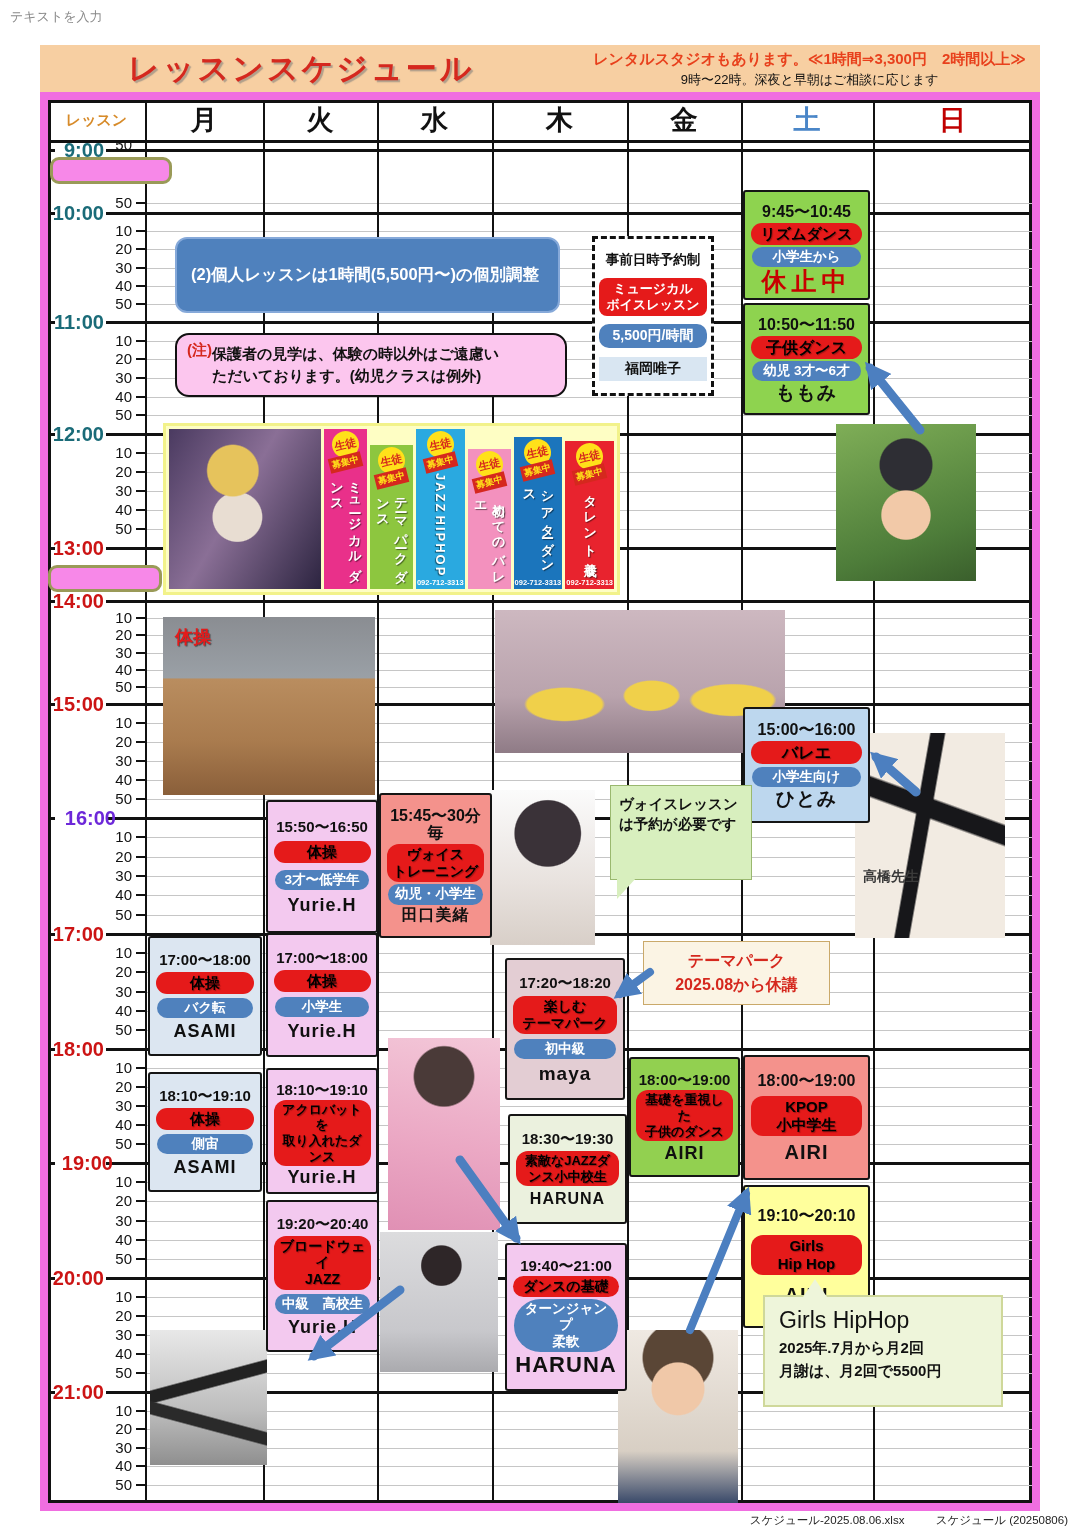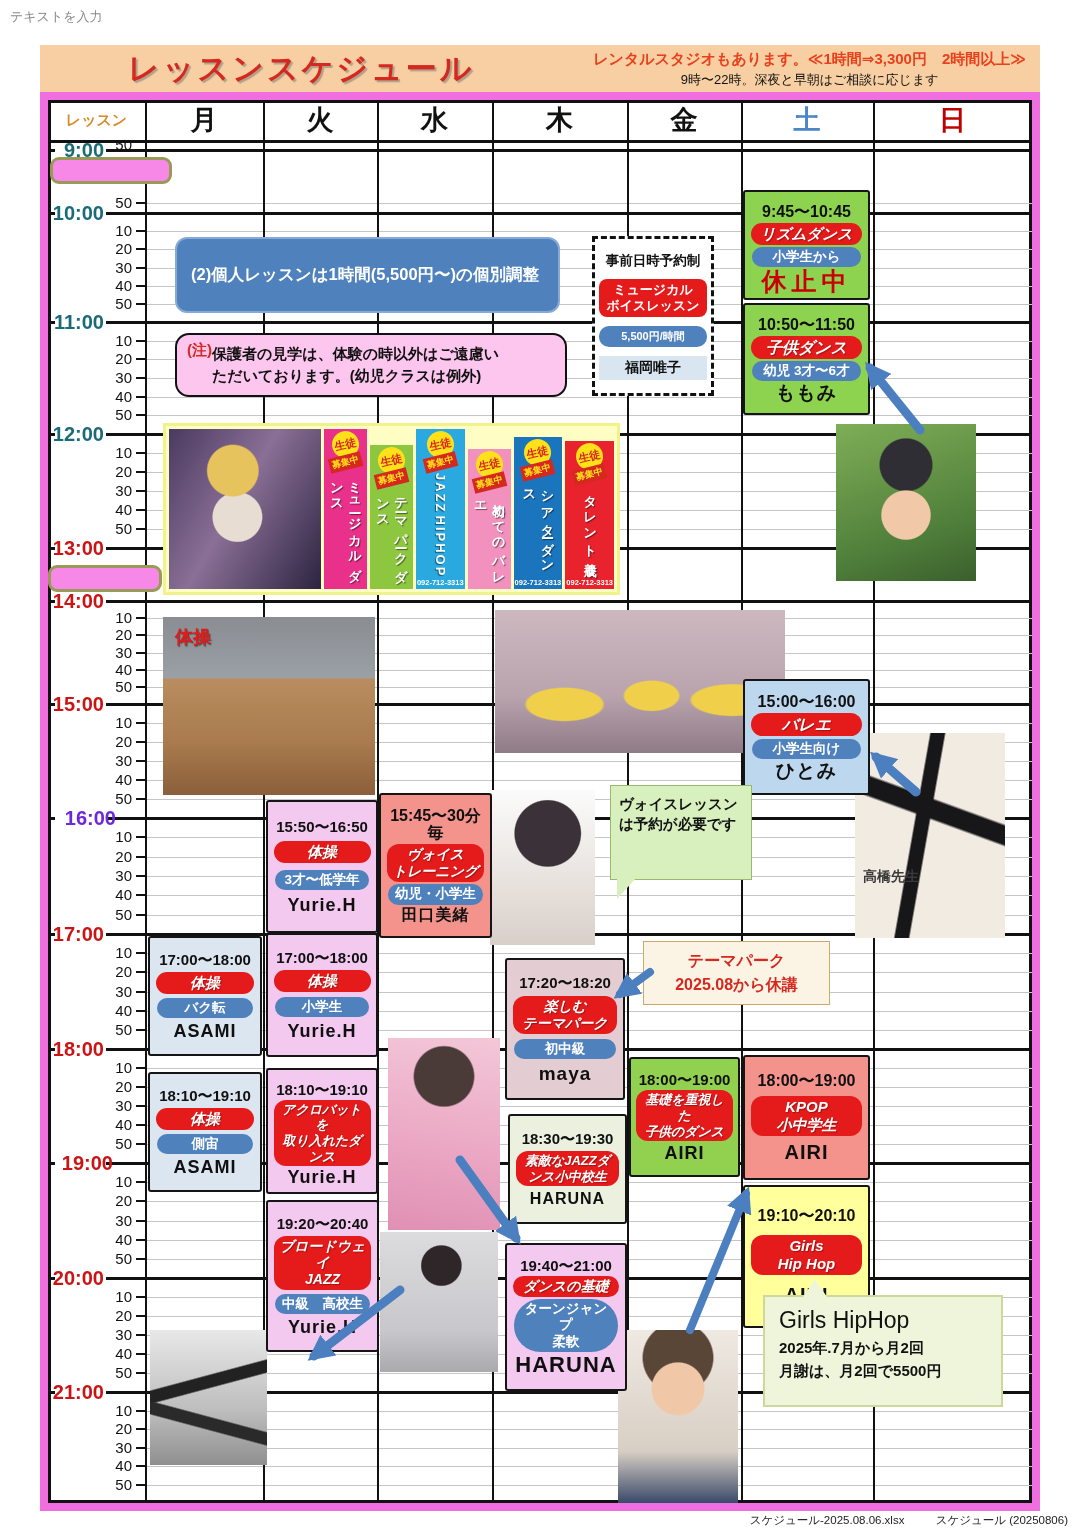--- a/index.html
+++ b/index.html
@@ -17,33 +17,33 @@
   .grid{position:relative;width:984px;height:1403px;box-shadow:inset 0 0 0 3px #111;}
   .vline,.hline,.mline,.tick{position:absolute;background:#111;}
   .mline{background:#c6c6c6;}
   .hour-label{position:absolute;width:56px;text-align:right;font-size:20px;font-weight:bold;line-height:26px;height:26px;z-index:2;background:transparent;}
   .min-label{position:absolute;left:38px;width:46px;text-align:right;font-size:15px;color:#111;line-height:18px;z-index:2;}
   .day-cell{position:absolute;top:0;height:40px;display:flex;align-items:center;justify-content:center;font-size:27px;font-weight:bold;z-index:2;}
   .corner{position:absolute;left:0;top:0;width:97px;height:40px;display:flex;align-items:center;justify-content:center;font-size:15px;font-weight:bold;color:#d78b2a;z-index:2;}
   
   .blk{position:absolute;z-index:3;border:2.5px solid #151515;border-radius:3px;display:flex;flex-direction:column;justify-content:space-evenly;align-items:center;padding:12px 4px;box-sizing:border-box;gap:2px;}
   .blk .t{font-weight:bold;color:#101010;text-align:center;line-height:1.05;}
-  .blk .pr{background:#e51a1a;color:#ffffff;font-weight:bold;text-align:center;border-radius:12px;padding:2px 3px;width:97%;box-sizing:border-box;white-space:pre-line;line-height:1.2;text-shadow:1px 1px 1px rgba(0,0,0,.3);font-style:italic;}
+  .blk .pr{background:#e51a1a;color:#000000;font-weight:bold;text-align:center;border-radius:12px;padding:2px 3px;width:97%;box-sizing:border-box;white-space:pre-line;line-height:1.2;text-shadow:1px 1px 1px rgba(0,0,0,.3);}
   .blk .pb{background:#4f81bd;color:#fff;font-weight:bold;text-align:center;border-radius:999px;padding:2px 5px;width:94%;box-sizing:border-box;white-space:pre-line;line-height:1.2;}
   .blk .nm{font-weight:bold;color:#101010;text-align:center;letter-spacing:1px;line-height:1;}
   .blk .st{font-weight:bold;color:#c80000;letter-spacing:5px;line-height:1;}
   
   .infobox{position:absolute;left:127px;top:137px;width:385px;height:76px;background:#4f81bd;border:2px solid #86a9d9;border-radius:12px;color:#fff;font-weight:bold;font-size:16.5px;line-height:1.55;display:flex;flex-direction:column;justify-content:center;padding:4px 14px;box-sizing:border-box;z-index:4;}
   .notebox{position:absolute;left:127px;top:233px;width:392px;height:64px;background:#fcc6ee;border:2.5px solid #111;border-radius:14px;font-size:15px;font-weight:bold;color:#111;display:flex;align-items:center;padding:4px 10px;box-sizing:border-box;z-index:4;line-height:1.5;}
   .notebox .p{color:#d5281e;white-space:nowrap;align-self:flex-start;}
   .notebox .tx{white-space:pre-line;}
   .reserve{position:absolute;left:544px;top:136px;width:122px;height:160px;background:#fff;border:3px dashed #111;box-sizing:border-box;display:flex;flex-direction:column;justify-content:space-evenly;padding:4px;z-index:4;}
   .reserve .rt{font-size:13.5px;font-weight:bold;text-align:center;color:#111;}
   .reserve .rr{background:#e51a1a;color:#fff;font-weight:bold;font-size:13px;text-align:center;border-radius:8px;padding:3px 2px;white-space:pre-line;line-height:1.25;}
-  .reserve .rb{background:#4f81bd;color:#fff;font-weight:bold;font-size:11px;text-align:center;border-radius:10px;padding:3px 2px;}
+  .reserve .rb{background:#4f81bd;color:#fff;font-weight:bold;font-size:14px;text-align:center;border-radius:10px;padding:3px 2px;}
   .reserve .rn{background:#d9e6f2;color:#111;font-weight:bold;font-size:14px;text-align:center;padding:3px 2px;}
   
   .vbubble{position:absolute;left:562px;top:685px;width:142px;height:95px;background:#d8efbe;border:1px solid #9ab86f;z-index:4;font-size:14.5px;font-weight:bold;color:#111;padding:8px 8px;box-sizing:border-box;line-height:1.4;}
   .vbubble:after{content:"";position:absolute;bottom:-20px;left:6px;width:0;height:0;border-top:22px solid #d8efbe;border-right:20px solid transparent;}
   .tpnote{position:absolute;left:595px;top:841px;width:185px;height:62px;background:#fbf4e4;border:1.5px solid #caa96a;z-index:4;display:flex;flex-direction:column;justify-content:center;text-align:center;color:#d5281e;font-weight:bold;font-size:16px;line-height:1.5;}
   .gbubble{position:absolute;left:715px;top:1195px;width:240px;height:112px;background:#eef5da;border:2px solid #cfd89a;z-index:4;padding:10px 14px;box-sizing:border-box;color:#111;}
   .gbubble:before{content:"";position:absolute;top:-18px;left:38px;width:0;height:0;border-left:12px solid transparent;border-right:12px solid transparent;border-bottom:18px solid #eef5da;}
   .gbubble .gt{font-size:23px;line-height:1.2;}
   .gbubble .gl{font-size:15px;font-weight:bold;margin-top:4px;}
   
@@ -416,21 +416,21 @@
           <div class="pr" style="font-size: 15px;">リズムダンス</div>
           <div class="pb" style="font-size: 13.5px;">小学生から</div>
           <div class="st" style="font-size: 25px;">休止中</div>
         </div>
         <div class="blk" style="left: 695px; top: 203px; width: 127px; height: 112px; background: rgb(142, 211, 79);">
           <div class="t" style="font-size: 16px;">10:50〜11:50</div>
           <div class="pr" style="font-size: 16px;">子供ダンス</div>
           <div class="pb" style="font-size: 13.5px;">幼児 3才〜6才</div>
           <div class="nm" style="font-size: 19px;">ももみ</div>
         </div>
-        <div class="blk" style="left: 695px; top: 579px; width: 127px; height: 116px; background: rgb(189, 215, 238);">
+        <div class="blk" style="left: 695px; top: 607px; width: 127px; height: 116px; background: rgb(189, 215, 238);">
           <div class="t" style="font-size: 16px;">15:00〜16:00</div>
           <div class="pr" style="font-size: 16px;">バレエ</div>
           <div class="pb" style="font-size: 13.5px;">小学生向け</div>
           <div class="nm" style="font-size: 19px;">ひとみ</div>
         </div>
         <div class="blk" style="left: 218px; top: 700px; width: 112px; height: 133px; background: rgb(243, 201, 239);">
           <div class="t" style="font-size: 15px;">15:50〜16:50</div>
           <div class="pr" style="font-size: 15px;">体操</div>
           <div class="pb" style="font-size: 13.5px;">3才〜低学年</div>
           <div class="nm" style="font-size: 18px;">Yurie.H</div>

